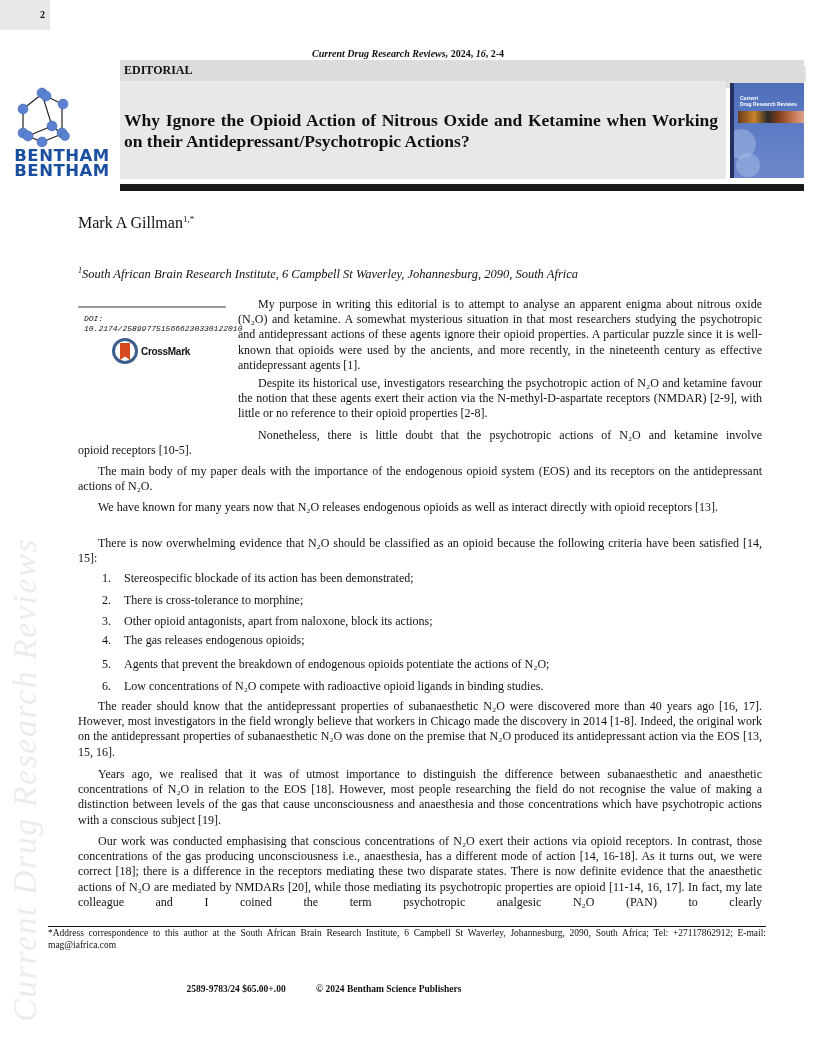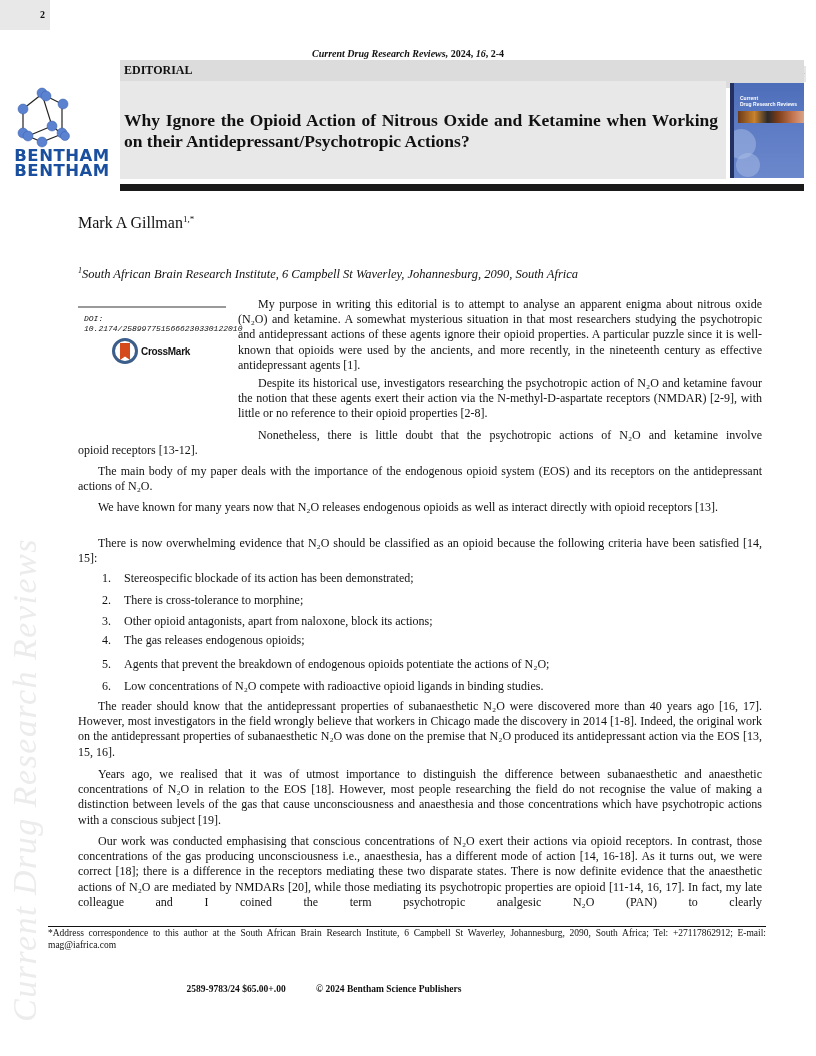--- a/index.html
+++ b/index.html
@@ -180,21 +180,21 @@
         <div class="cm-flag"></div>
       </div>
     <span class="cm-label">CrossMark</span>
   </div>
 </div>
 
 <div class="body-text">
   <p class="p indent" style="left:238px; top:297px; width:524px;">My purpose in writing this editorial is to attempt to analyse an apparent enigma about nitrous oxide (N₂O) and ketamine. A somewhat mysterious situation in that most researchers studying the psychotropic and antidepressant actions of these agents ignore their opioid properties. A particular puzzle since it is well-known that opioids were used by the ancients, and more recently, in the nineteenth century as effective antidepressant agents [1].</p>
   <p class="p indent" style="left:238px; top:376px; width:524px;">Despite its historical use, investigators researching the psychotropic action of N₂O and ketamine favour the notion that these agents exert their action via the N-methyl-D-aspartate receptors (NMDAR) [2-9], with little or no reference to their opioid properties [2-8].</p>
   <p class="p indent" style="left:238px; top:428px; width:524px; text-align-last: justify;">Nonetheless, there is little doubt that the psychotropic actions of N₂O and ketamine involve</p>
-  <p class="p" style="left:78px; top:443px; width:684px;">opioid receptors [13-12].</p>
+  <p class="p" style="left:78px; top:443px; width:684px;">opioid receptors [10-5].</p>
   <p class="p indent" style="left:78px; top:464px; width:684px;">The main body of my paper deals with the importance of the endogenous opioid system (EOS) and its receptors on the antidepressant actions of N₂O.</p>
   <p class="p indent" style="left:78px; top:500px; width:684px;">We have known for many years now that N₂O releases endogenous opioids as well as interact directly with opioid receptors [13].</p>
   <p class="p indent" style="left:78px; top:536px; width:684px;">There is now overwhelming evidence that N₂O should be classified as an opioid because the following criteria have been satisfied [14, 15]:</p>
 
   <div class="list-item" style="top:571px;"><span class="list-num">1.</span><span>Stereospecific blockade of its action has been demonstrated;</span></div>
   <div class="list-item" style="top:593px;"><span class="list-num">2.</span><span>There is cross-tolerance to morphine;</span></div>
   <div class="list-item" style="top:614px;"><span class="list-num">3.</span><span>Other opioid antagonists, apart from naloxone, block its actions;</span></div>
   <div class="list-item" style="top:633px;"><span class="list-num">4.</span><span>The gas releases endogenous opioids;</span></div>
   <div class="list-item" style="top:657px;"><span class="list-num">5.</span><span>Agents that prevent the breakdown of endogenous opioids potentiate the actions of N₂O;</span></div>
   <div class="list-item" style="top:679px;"><span class="list-num">6.</span><span>Low concentrations of N₂O compete with radioactive opioid ligands in binding studies.</span></div>

